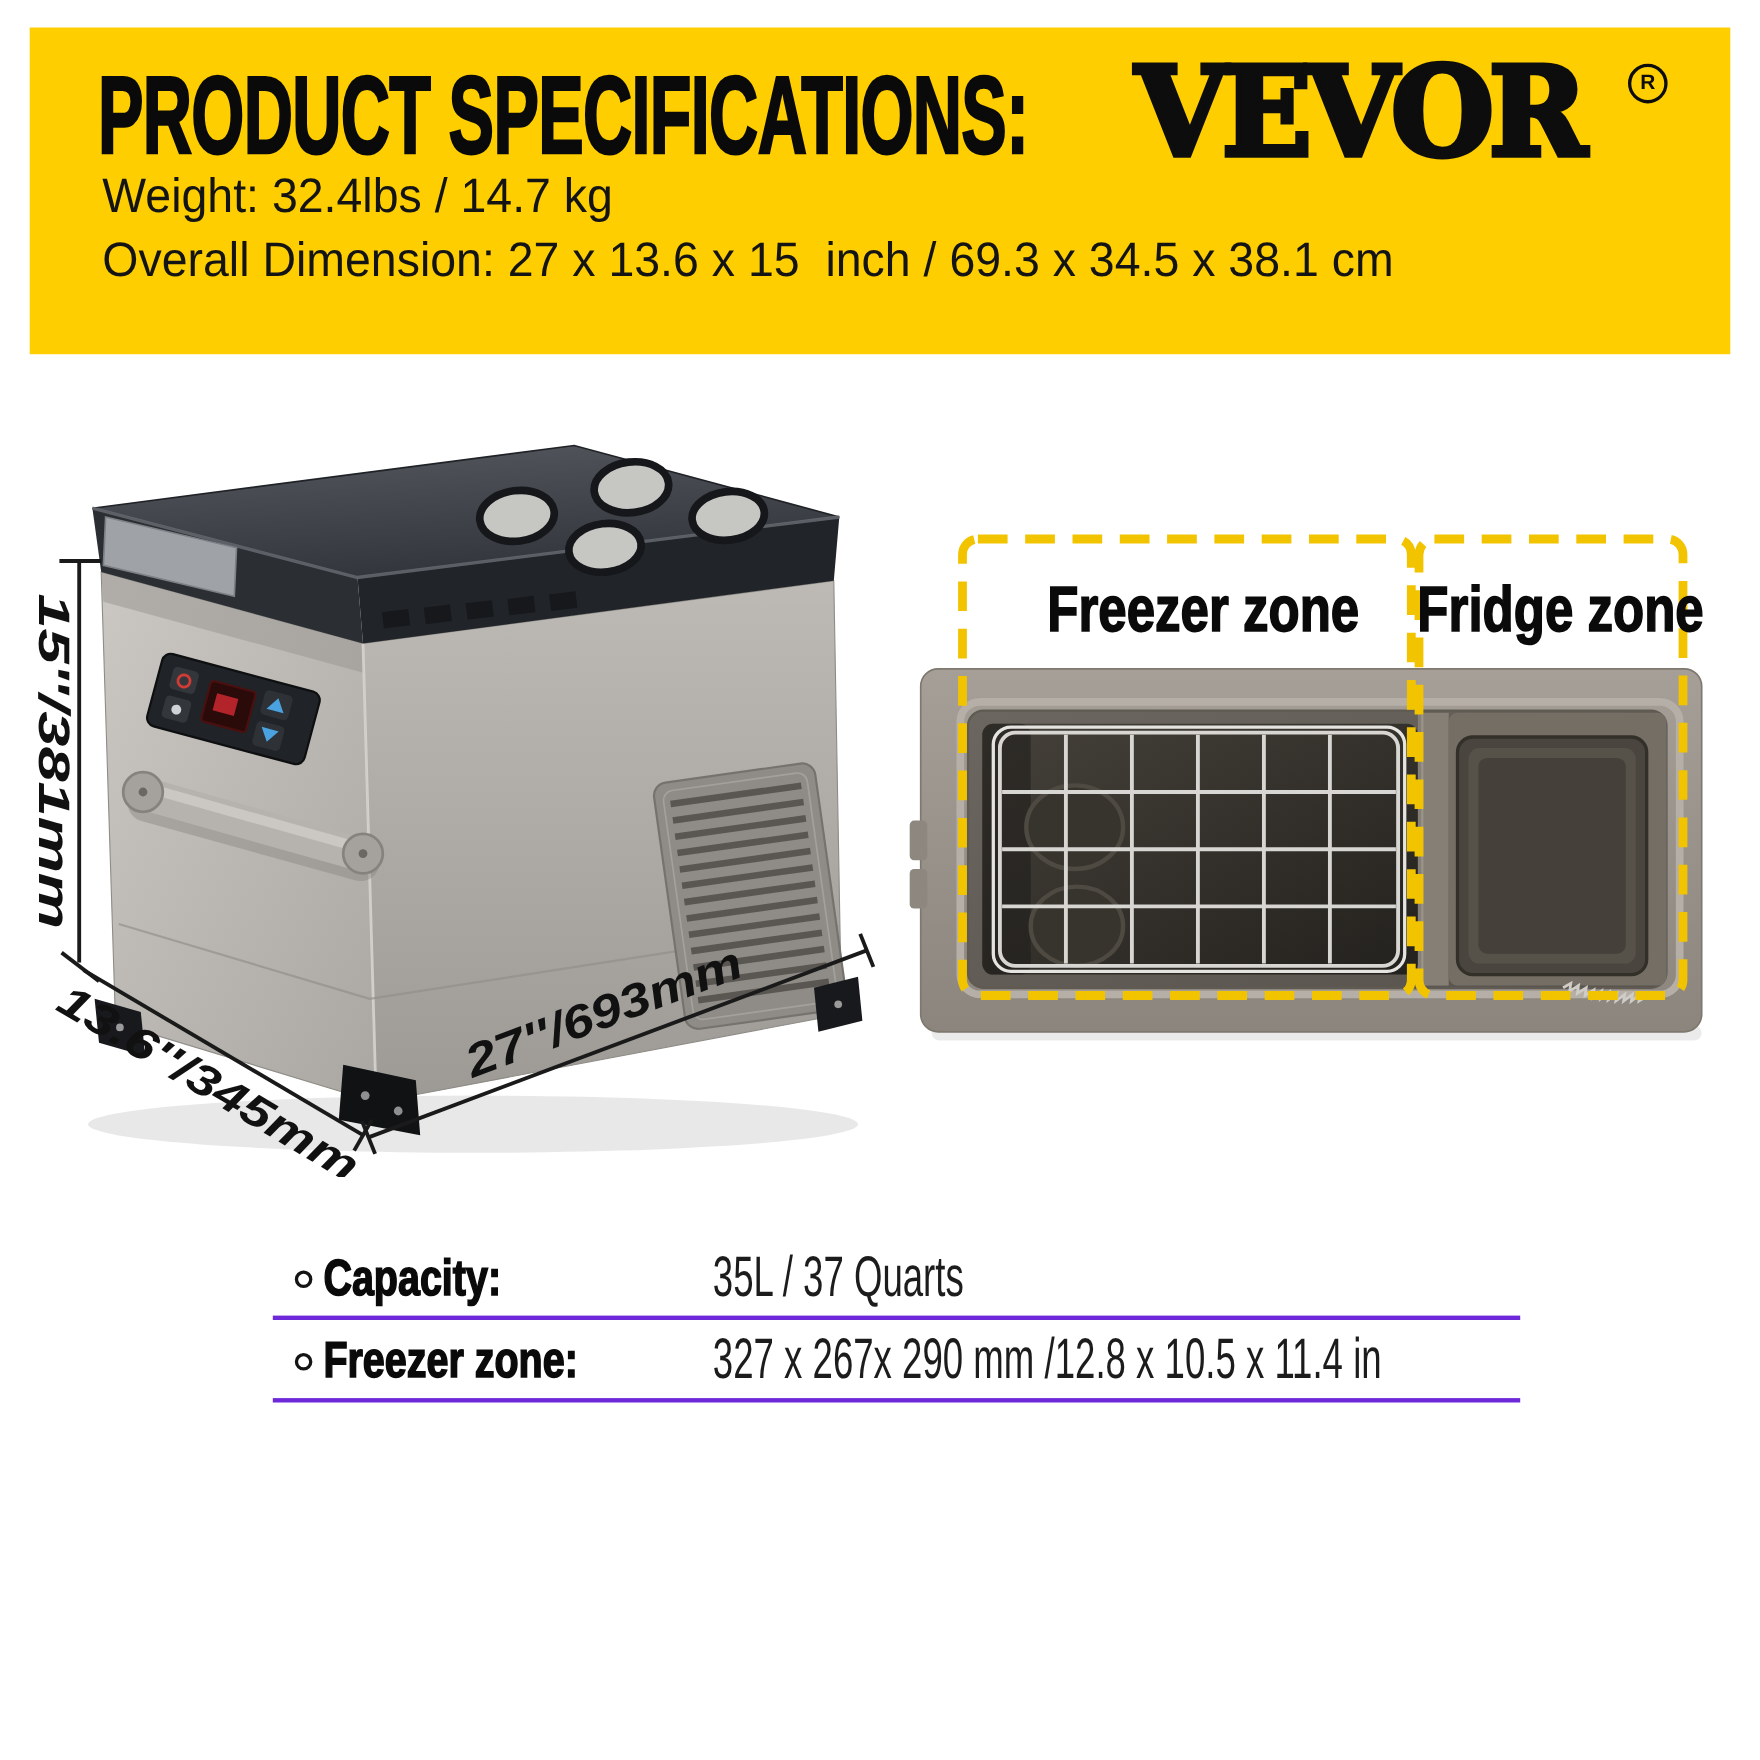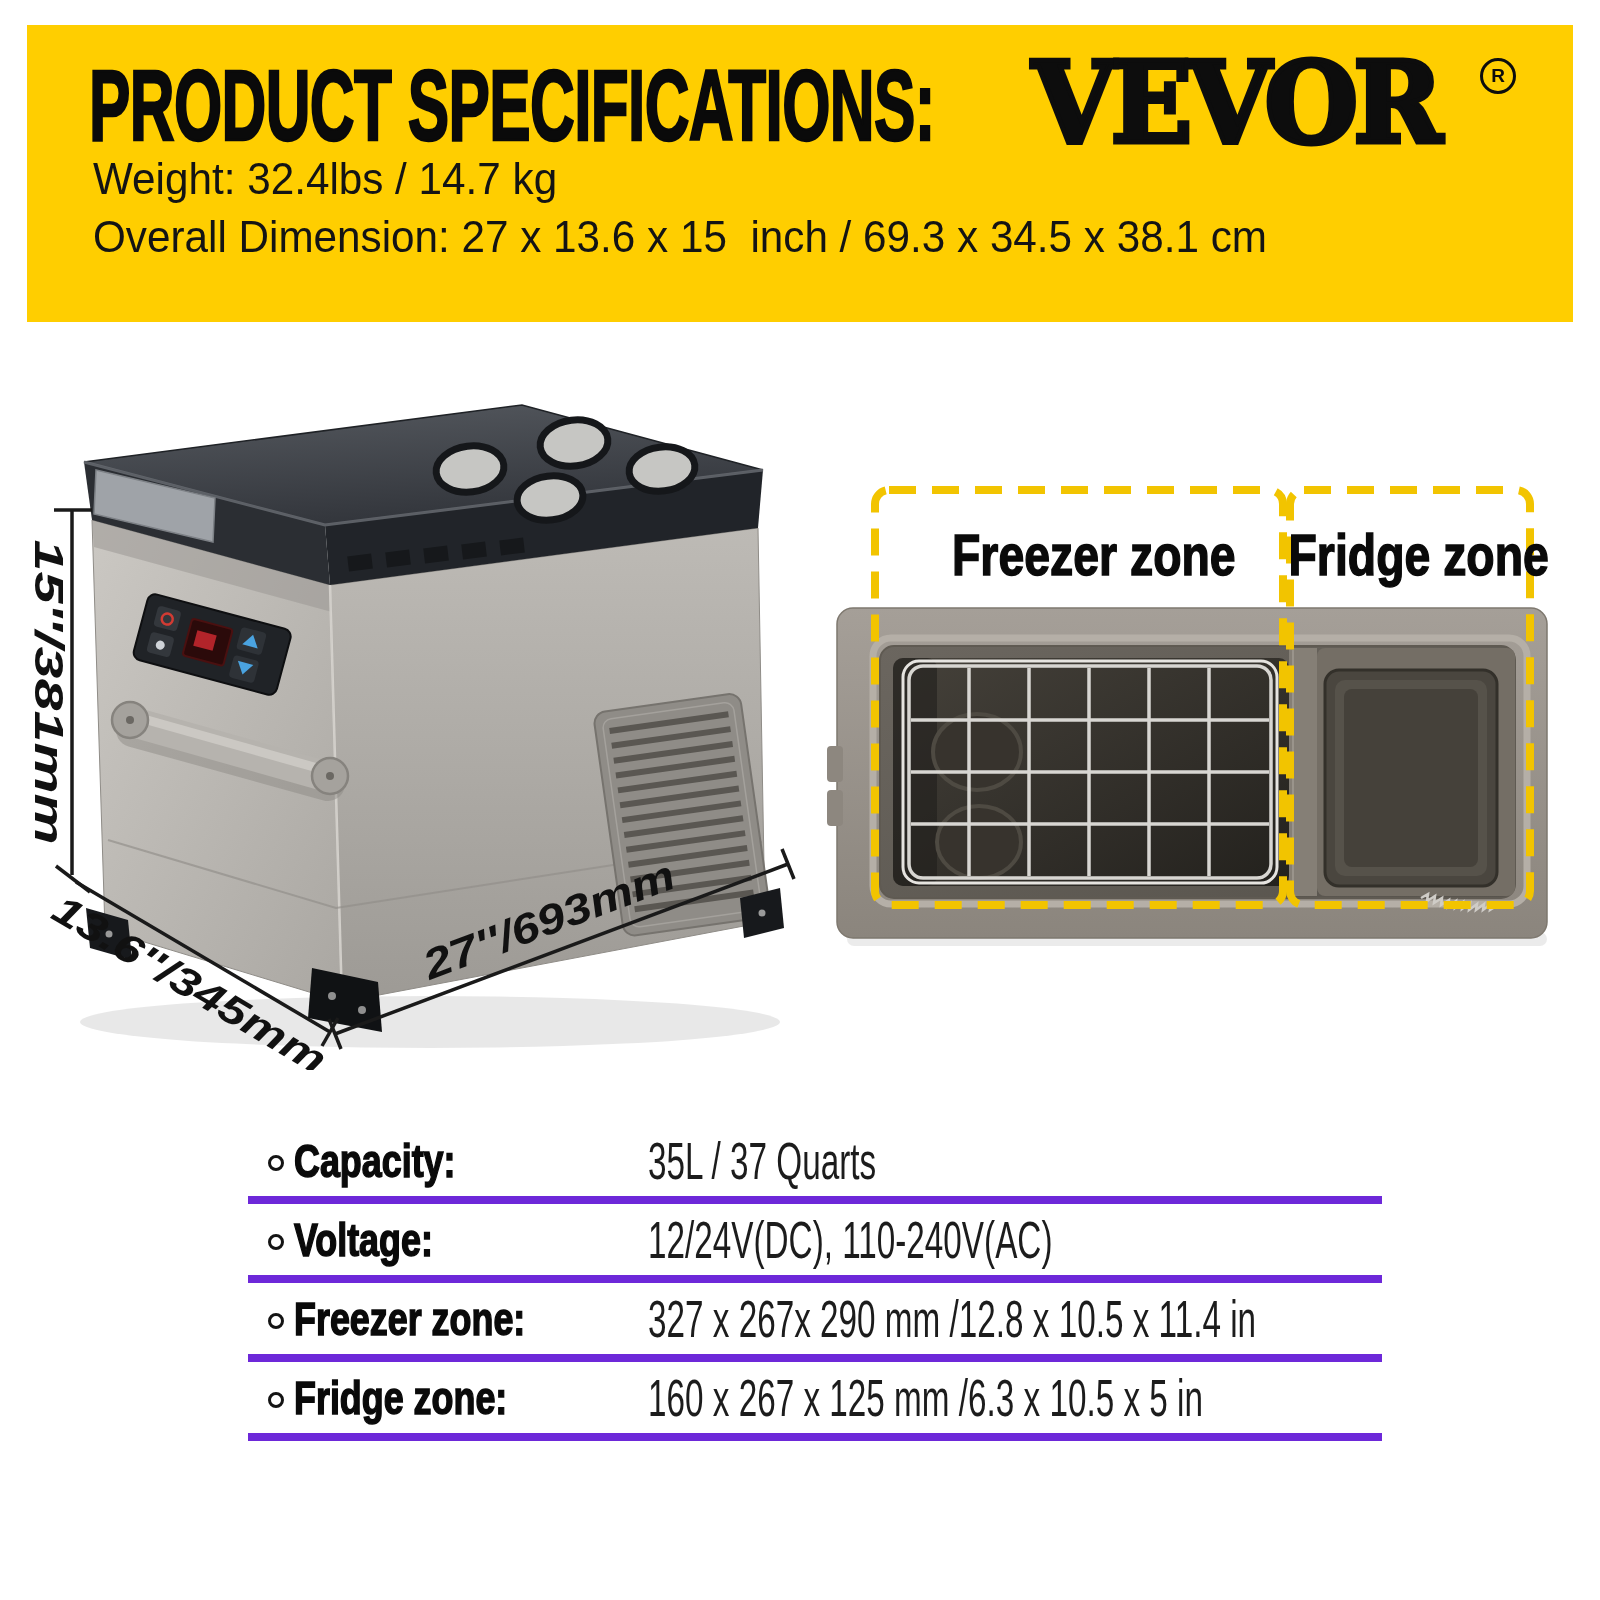--- a/index.html
+++ b/index.html
@@ -36,21 +36,21 @@
     color:#0a0a0a;text-align:center;transform:scaleX(.8);transform-origin:center top;
     -webkit-text-stroke:1.5px #0a0a0a;white-space:pre;
   }
   #freezer-zone-label{left:920px;width:320px;}
   #fridge-zone-label{left:1258px;width:305px;}
   
   #fridge-view{position:absolute;left:30px;top:370px;}
   #top-view{position:absolute;left:825px;top:450px;}
   
   #spec-table{position:absolute;left:248px;top:1125px;width:1134px;}
-  .spec-row{position:relative;height:71px;border-bottom:8px solid #6d28d9;}
+  .spec-row{position:relative;height:71px;border-bottom:4px solid #6d28d9;}
   .bullet{
     position:absolute;left:20px;top:30px;width:10px;height:10px;
     border:3px solid #141414;border-radius:50%;
   }
   .spec-label{
     position:absolute;left:46px;top:50%;transform:translateY(-50%) scaleX(.78);
     transform-origin:left center;font-size:46px;font-weight:bold;color:#0a0a0a;
     -webkit-text-stroke:1.5px #0a0a0a;white-space:pre;
   }
   .spec-value{
@@ -250,28 +250,18 @@
   <div id="fridge-zone-label" class="zone-label">Fridge zone</div>
 
   <div id="spec-table">
     <div class="spec-row">
       <span class="bullet"></span>
       <span class="spec-label">Capacity:</span>
       <span class="spec-value">35L / 37 Quarts</span>
     </div>
     <div class="spec-row">
       <span class="bullet"></span>
-      <span class="spec-label">Voltage:</span>
-      <span class="spec-value">12/24V(DC), 110-240V(AC)</span>
-    </div>
-    <div class="spec-row">
-      <span class="bullet"></span>
       <span class="spec-label">Freezer zone:</span>
       <span class="spec-value">327 x 267x 290 mm /12.8 x 10.5 x 11.4 in</span>
     </div>
-    <div class="spec-row">
-      <span class="bullet"></span>
-      <span class="spec-label">Fridge zone:</span>
-      <span class="spec-value">160 x 267 x 125 mm /6.3 x 10.5 x 5 in</span>
-    </div>
   </div>
 
 </div>
 
 </body></html>

